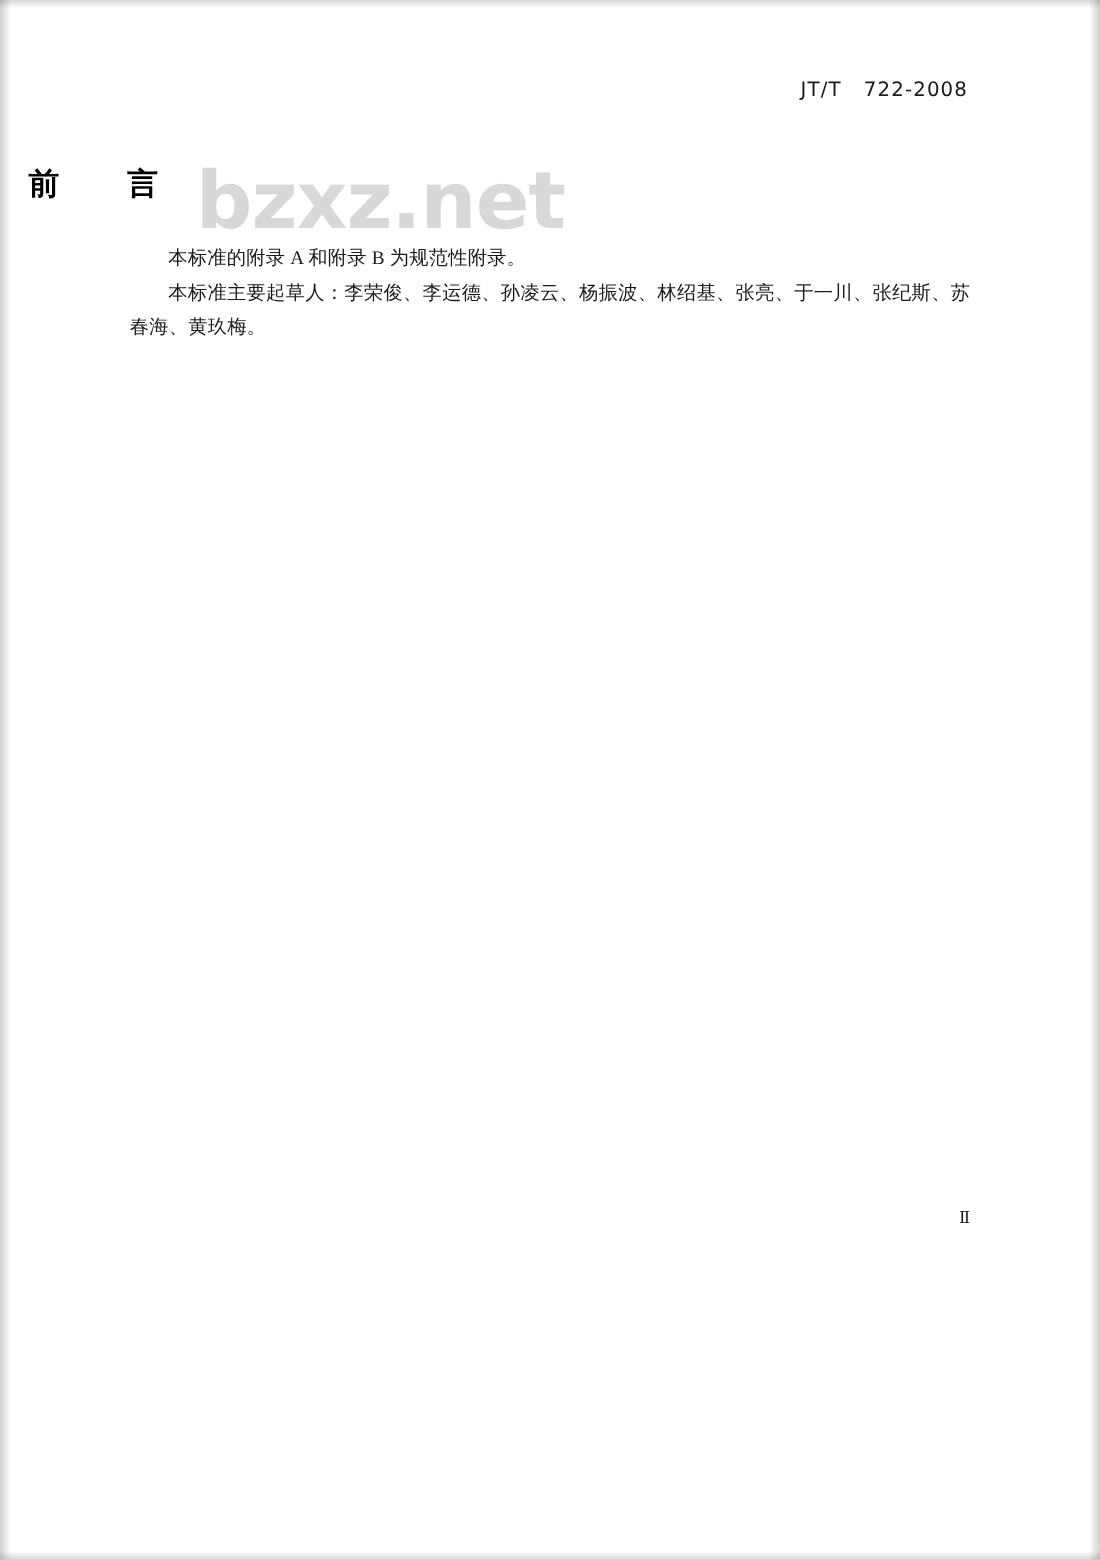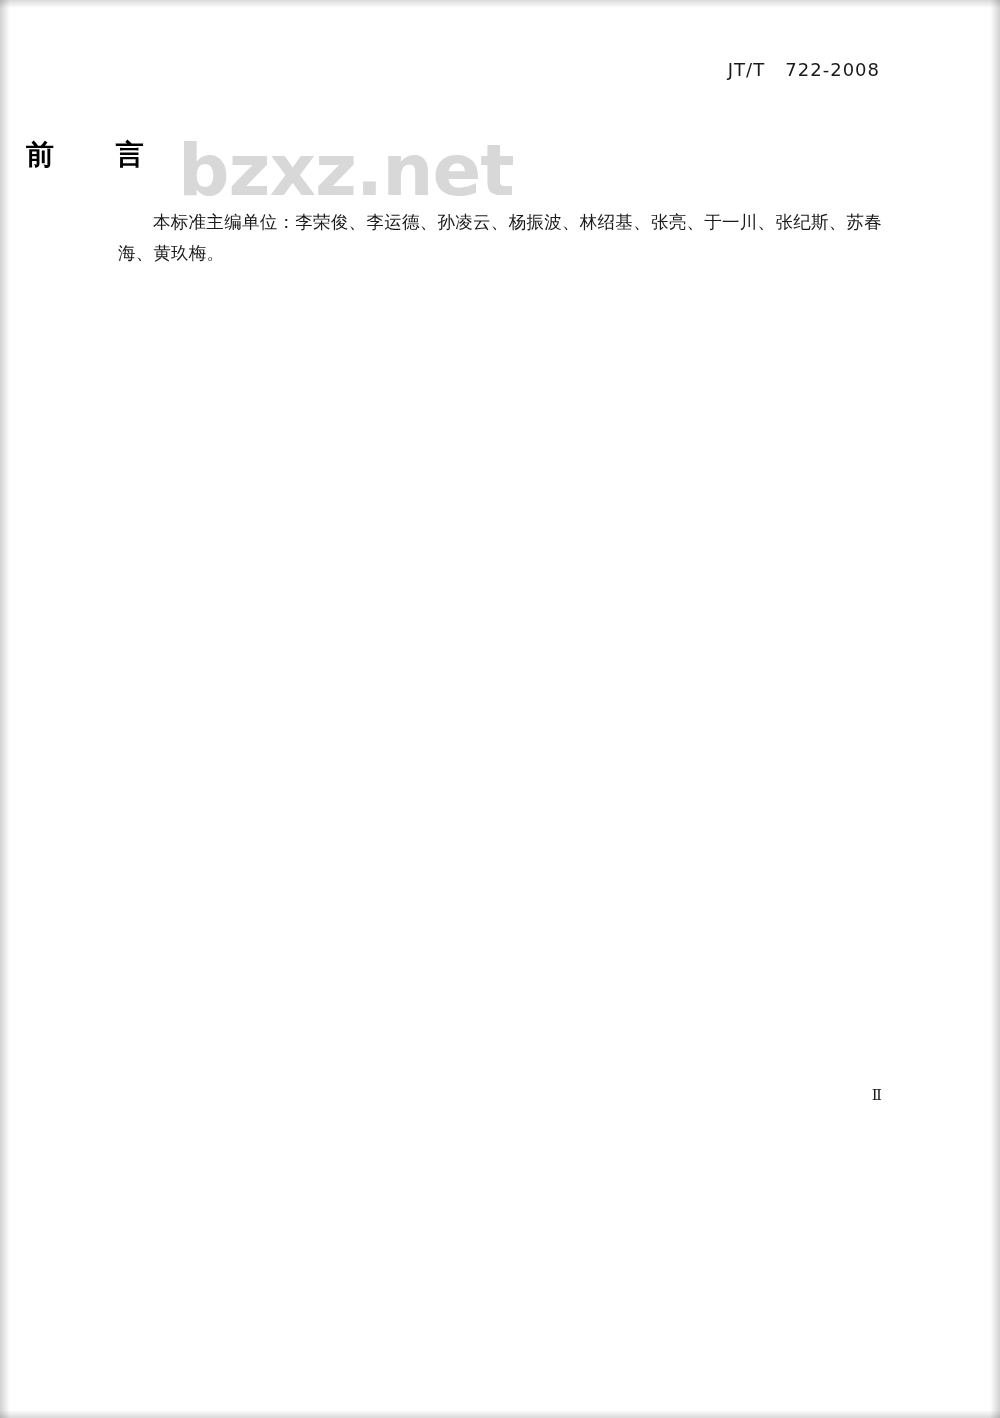--- a/index.html
+++ b/index.html
@@ -14,21 +14,21 @@
     position: relative;
     width: 1000px;
     height: 1418px;
     background: #ffffff;
     margin: 0 auto;
     overflow: hidden;
     box-sizing: border-box;
   }
   .page-inner {
     position: absolute;
-    left: 0; top: 4px;
+    left: 0; top: 16px;
     width: 1000px;
     height: 1186px;
   }
   
   .std-number {
     position: absolute;
     top: 55px;
     right: 120px;
     font-family: "DejaVu Sans", "Liberation Sans", sans-serif;
     font-size: 18px;
@@ -127,21 +127,22 @@
 <div class="page">
   <div class="page-inner">
 
     <div class="std-number">JT/T   722-2008</div>
 
     <div class="watermark">bzxz.net</div>
 
     <div class="doc-title">前  言</div>
 
     <div class="body-block">
-      <p class="para">本标准主编单位：李荣俊、李运德、孙凌云、杨振波、林绍基、张亮、于一川、张纪斯、苏春海、黄玖梅。</p>
+      <p class="para">本标准的附录 A 和附录 B 为规范性附录。</p>
+      <p class="para">本标准主要起草人：李荣俊、李运德、孙凌云、杨振波、林绍基、张亮、于一川、张纪斯、苏春海、黄玖梅。</p>
     </div>
 
     <div class="page-number">Ⅱ</div>
 
   </div>
   <div class="edge-shadow-t"></div>
   <div class="edge-shadow-b"></div>
   <div class="edge-shadow-l"></div>
   <div class="edge-shadow-r"></div>
 </div>

